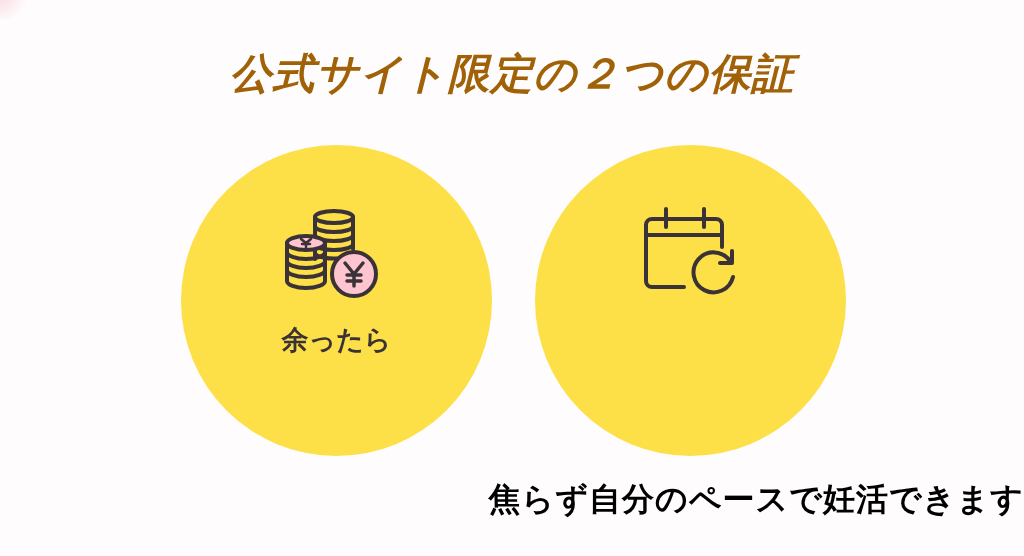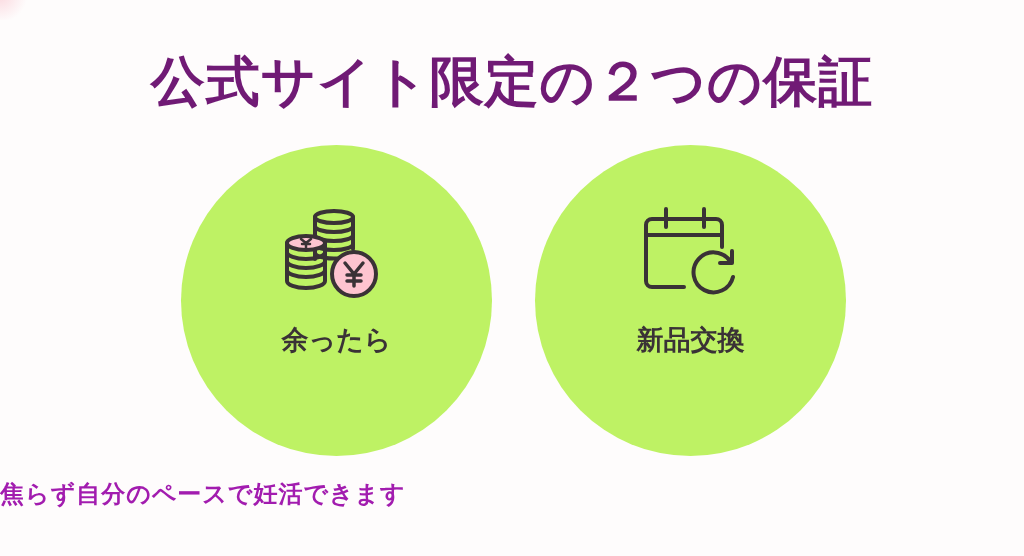--- a/index.html
+++ b/index.html
@@ -11,46 +11,47 @@
       color: #333333;
     }
     .corner-glow {
       position: absolute; left: -30px; top: -30px;
       width: 60px; height: 50px;
       background: radial-gradient(circle, #fbd9df 0%, rgba(254,252,252,0) 70%);
     }
     .title {
       position: absolute; left: 0; right: 0; top: 46px;
       text-align: center;
-      font-size: 54px; font-weight: bold; letter-spacing: 1px;
-      color: #701a75;
+      font-size: 42px; font-weight: bold; letter-spacing: 1px;
+      color: #a16207;
+      font-style: italic;
     }
     .circle {
       position: absolute; top: 145px;
       width: 311px; height: 311px; border-radius: 50%;
-      background: #bef264;
+      background: #fde047;
     }
     .circle.left { left: 181px; }
     .circle.right { left: 535px; }
     .icon {
       position: absolute; left: 50%; top: 52px; transform: translateX(-50%);
       width: 110px; height: 110px;
     }
     .label {
       position: absolute; left: 0; right: 0; top: 172px;
       text-align: center;
       font-size: 27px; font-weight: bold; line-height: 46px;
       color: #3a3236;
     }
     .label span { display: block; }
     .footer {
       position: absolute; left: 0; right: 0; top: 478px;
-      text-align: left;
-      font-size: 24px; font-weight: bold; letter-spacing: 1px;
-      color: #a21caf;
+      text-align: right;
+      font-size: 32px; font-weight: bold; letter-spacing: 1px;
+      color: #000000;
     }
   </style>
 </head>
 <body>
 
 <div class="corner-glow"></div>
 
 <h1 class="title" style="margin:0;">公式サイト限定の２つの保証</h1>
 
 <div class="circle left">
@@ -81,17 +82,16 @@
 
 <div class="circle right">
   <svg class="icon" viewBox="0 0 110 110" fill="none" stroke="#3a3236" stroke-width="4" stroke-linecap="round" stroke-linejoin="round">
     <path d="M48 90 H16 A6 6 0 0 1 10 84 V28 A6 6 0 0 1 16 22 H80 A6 6 0 0 1 86 28 V50"></path>
     <path d="M10 38 H86"></path>
     <path d="M30 12 V30 M68 12 V30"></path>
     <path d="M94 64 A20 20 0 1 0 97 80"></path>
     <path d="M96 54 V66 H84"></path>
   </svg>
   <div class="label">
-    <span>新品交換</span>
   </div>
 </div>
 
 <div class="footer">焦らず自分のペースで妊活できます</div>
 
 </body></html>

